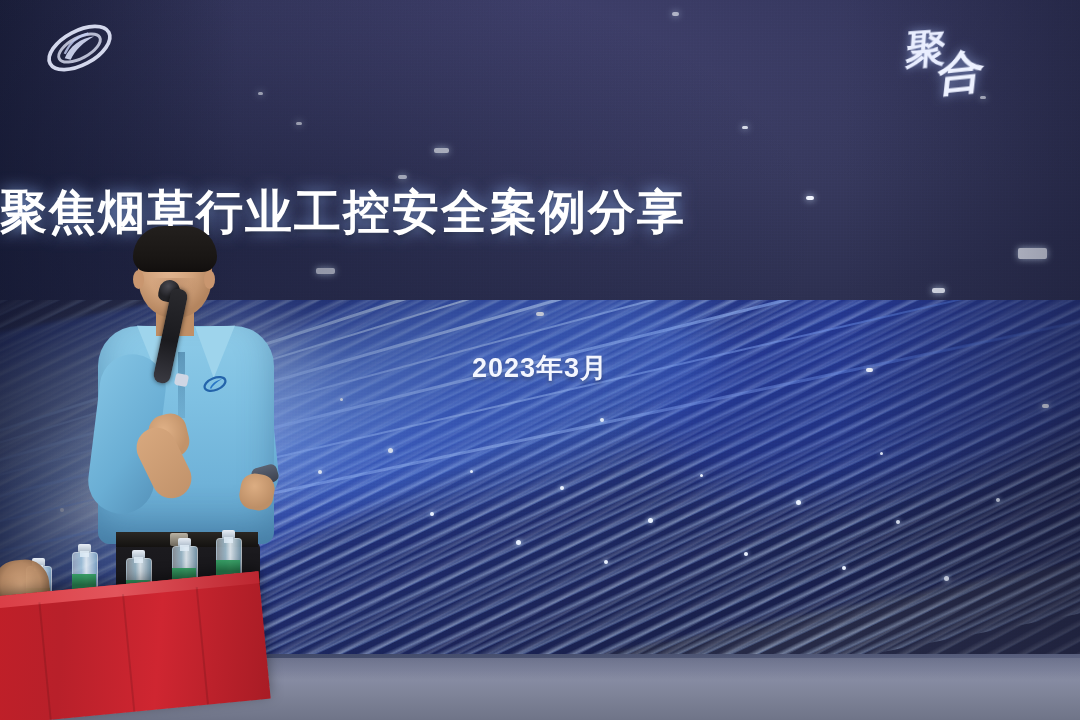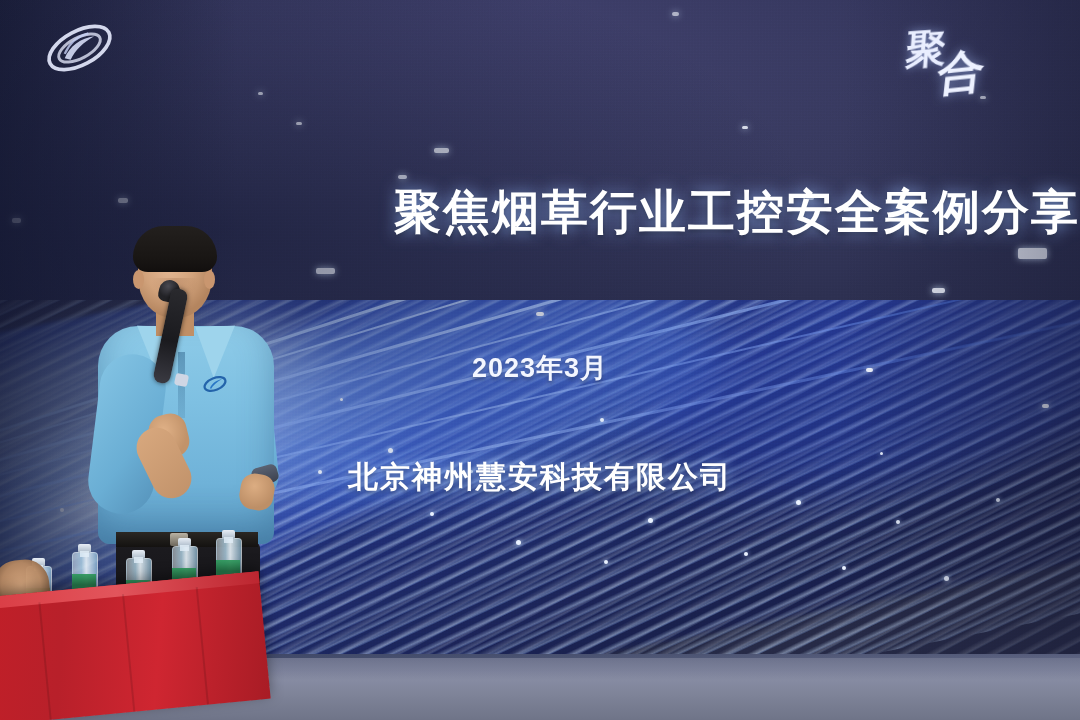--- a/index.html
+++ b/index.html
@@ -78,21 +78,21 @@
     background:linear-gradient(170deg, rgba(48,84,210,.72) 0%, rgba(30,54,160,.62) 42%, rgba(16,26,86,.55) 78%, rgba(10,16,58,.5) 100%);
     filter:blur(2px);
   }
 
   
   .dot{position:absolute;background:#eaf2ff;border-radius:50%;box-shadow:0 0 5px rgba(200,225,255,.9);}
   .dash{position:absolute;background:#f2f6ff;border-radius:2px;box-shadow:0 0 7px rgba(210,230,255,.95);}
 
   
   .slide-title{
-    position:absolute;left:0;width:1080px;top:181px;text-align:right;
+    position:absolute;left:0;width:1080px;top:181px;text-align:left;
     font-size:47px;font-weight:bold;color:#fff;letter-spacing:2px;
     text-shadow:0 0 16px rgba(150,185,255,.75),0 2px 5px rgba(0,0,0,.5);
     white-space:nowrap;
   }
   .slide-date{
     position:absolute;left:0;width:1080px;top:350px;text-align:center;
     font-size:27px;font-weight:bold;color:#f3f6ff;letter-spacing:1px;
     text-shadow:0 0 12px rgba(140,175,255,.65),0 2px 4px rgba(0,0,0,.45);
   }
   .slide-company{
@@ -366,21 +366,20 @@
       </svg>
     </div>
 
     <div class="logo-right">
       <div class="ju-he">聚</div>
       <div class="ju-he2">合</div>
     </div>
 
     <div class="slide-title">聚焦烟草行业工控安全案例分享</div>
     <div class="slide-date">2023年3月</div>
-    <div class="slide-company">北京神州慧安科技有限公司</div>
   </div>
 
   <div class="floor">
     <div class="floor-edge"></div>
     <div class="floor-shadow"></div>
   </div>
 
   <div class="person">
     <div class="trousers"></div>
     <div class="leg-split"></div>

